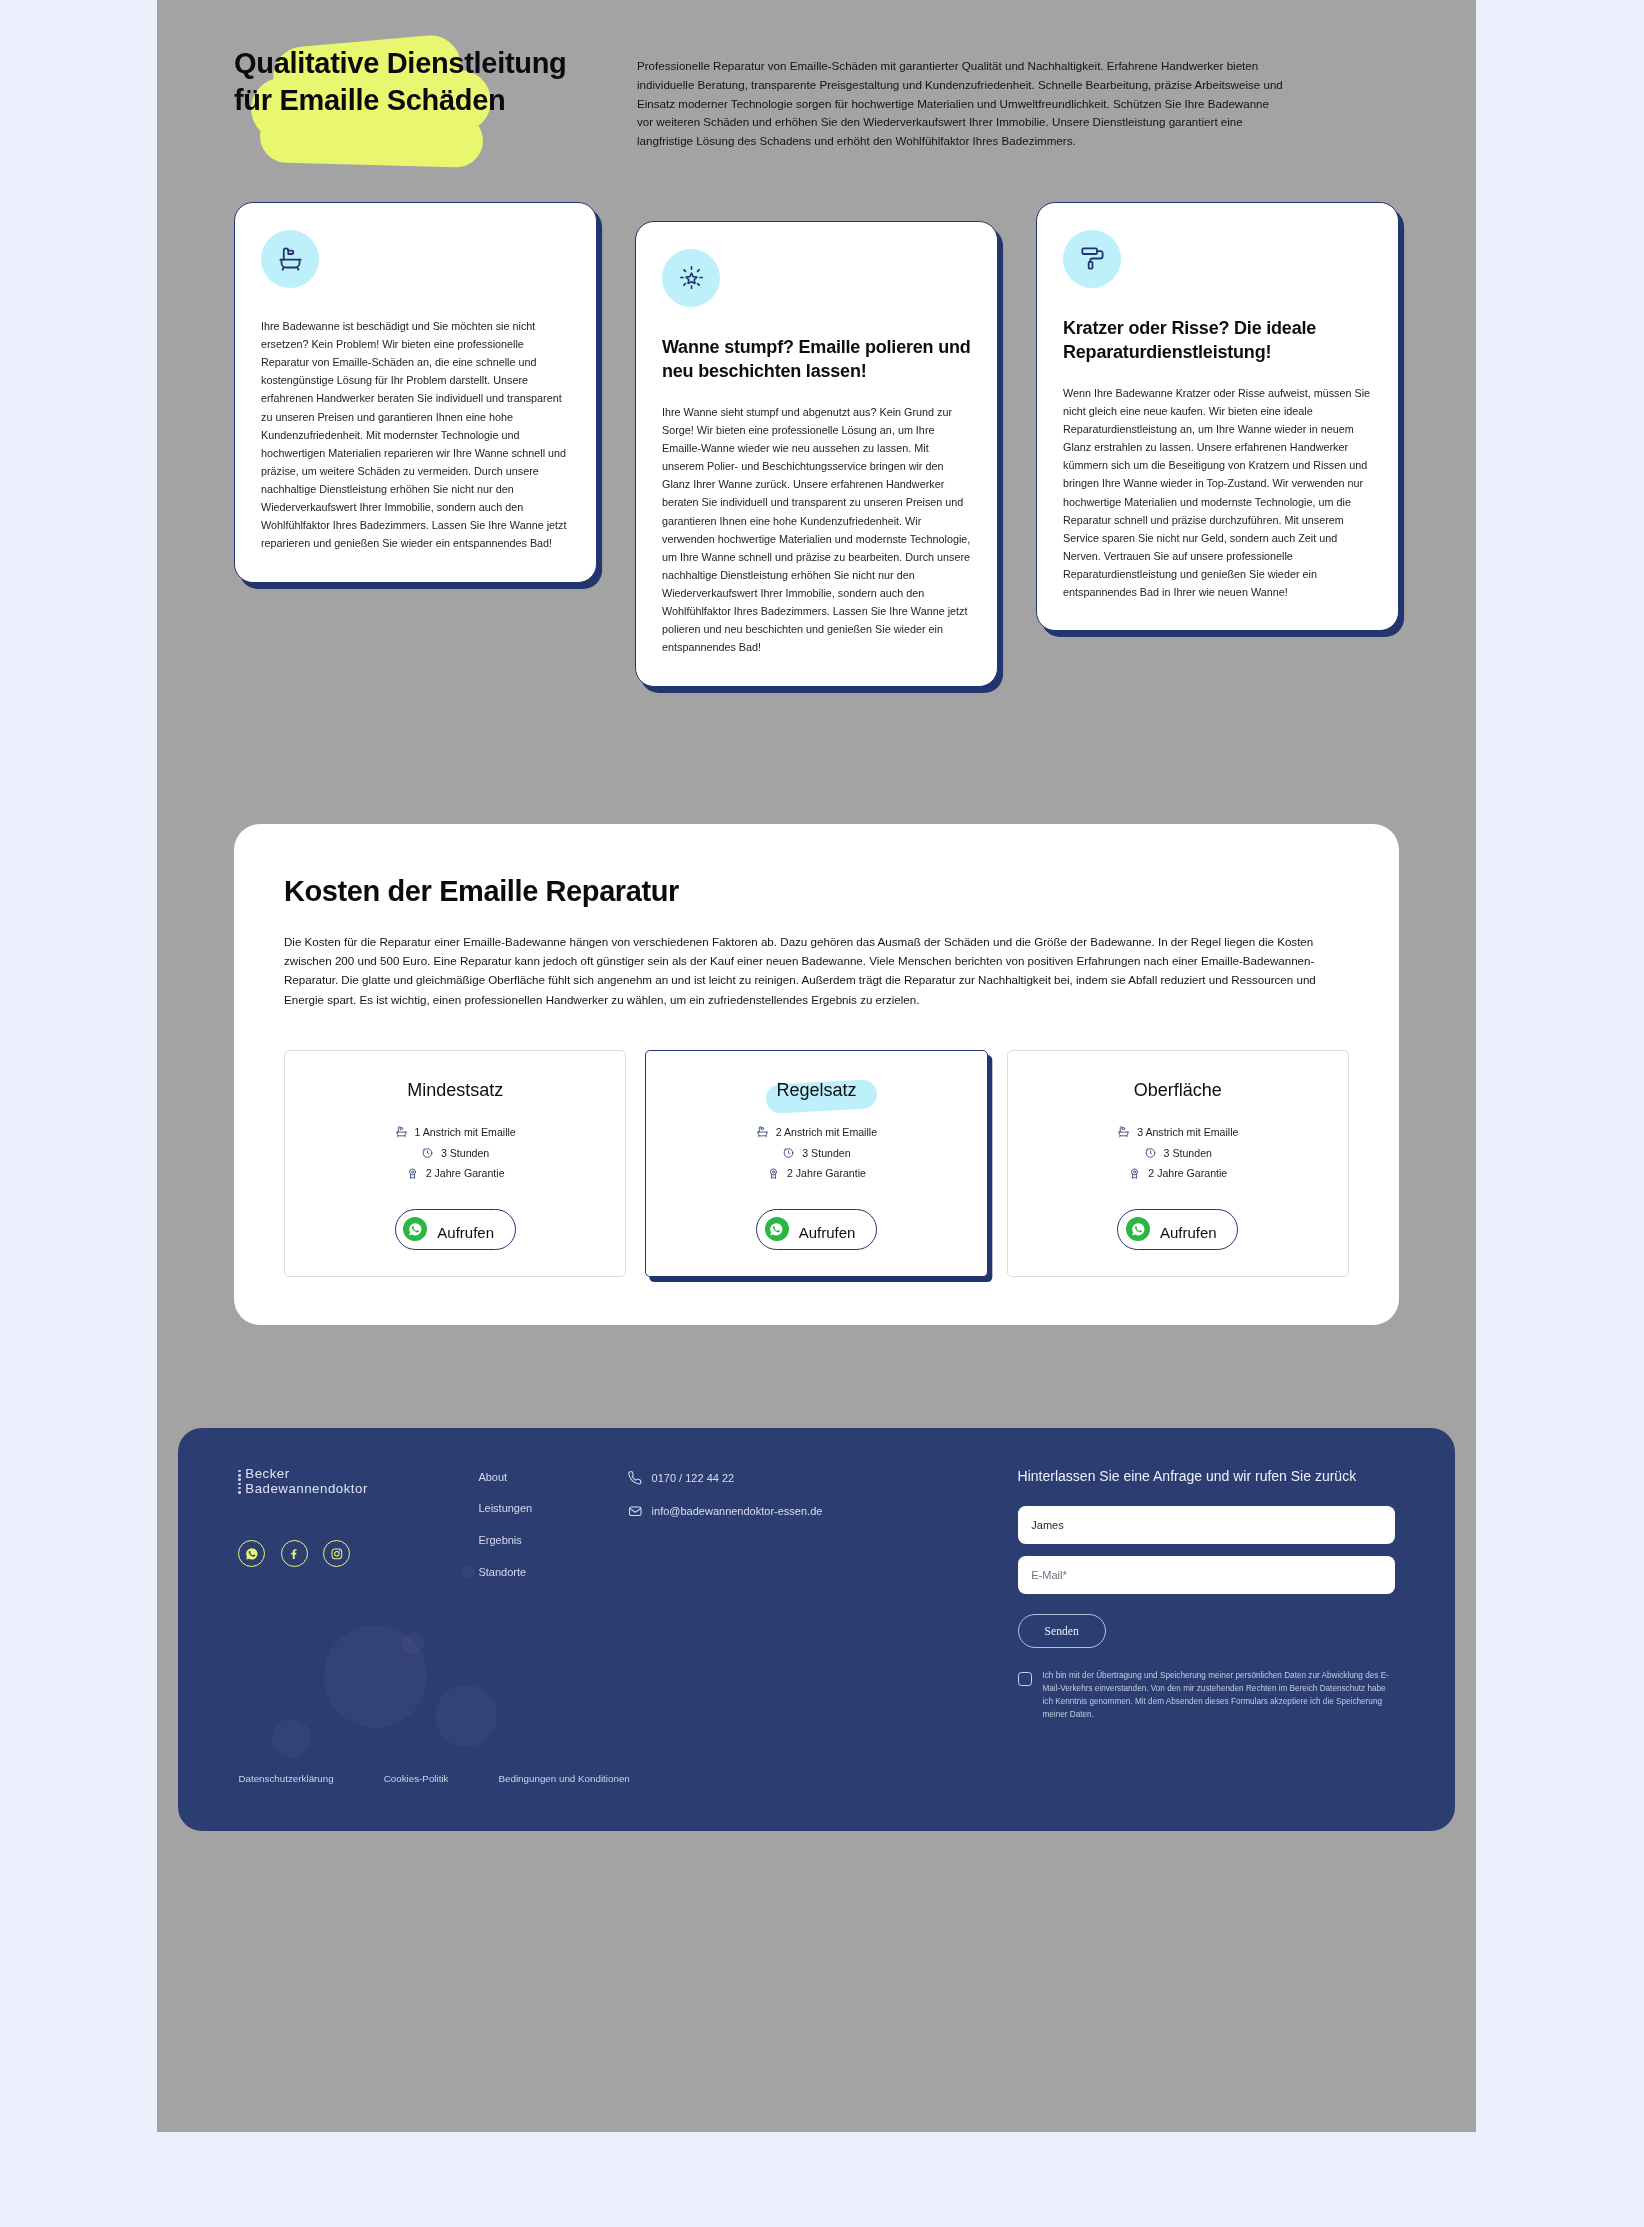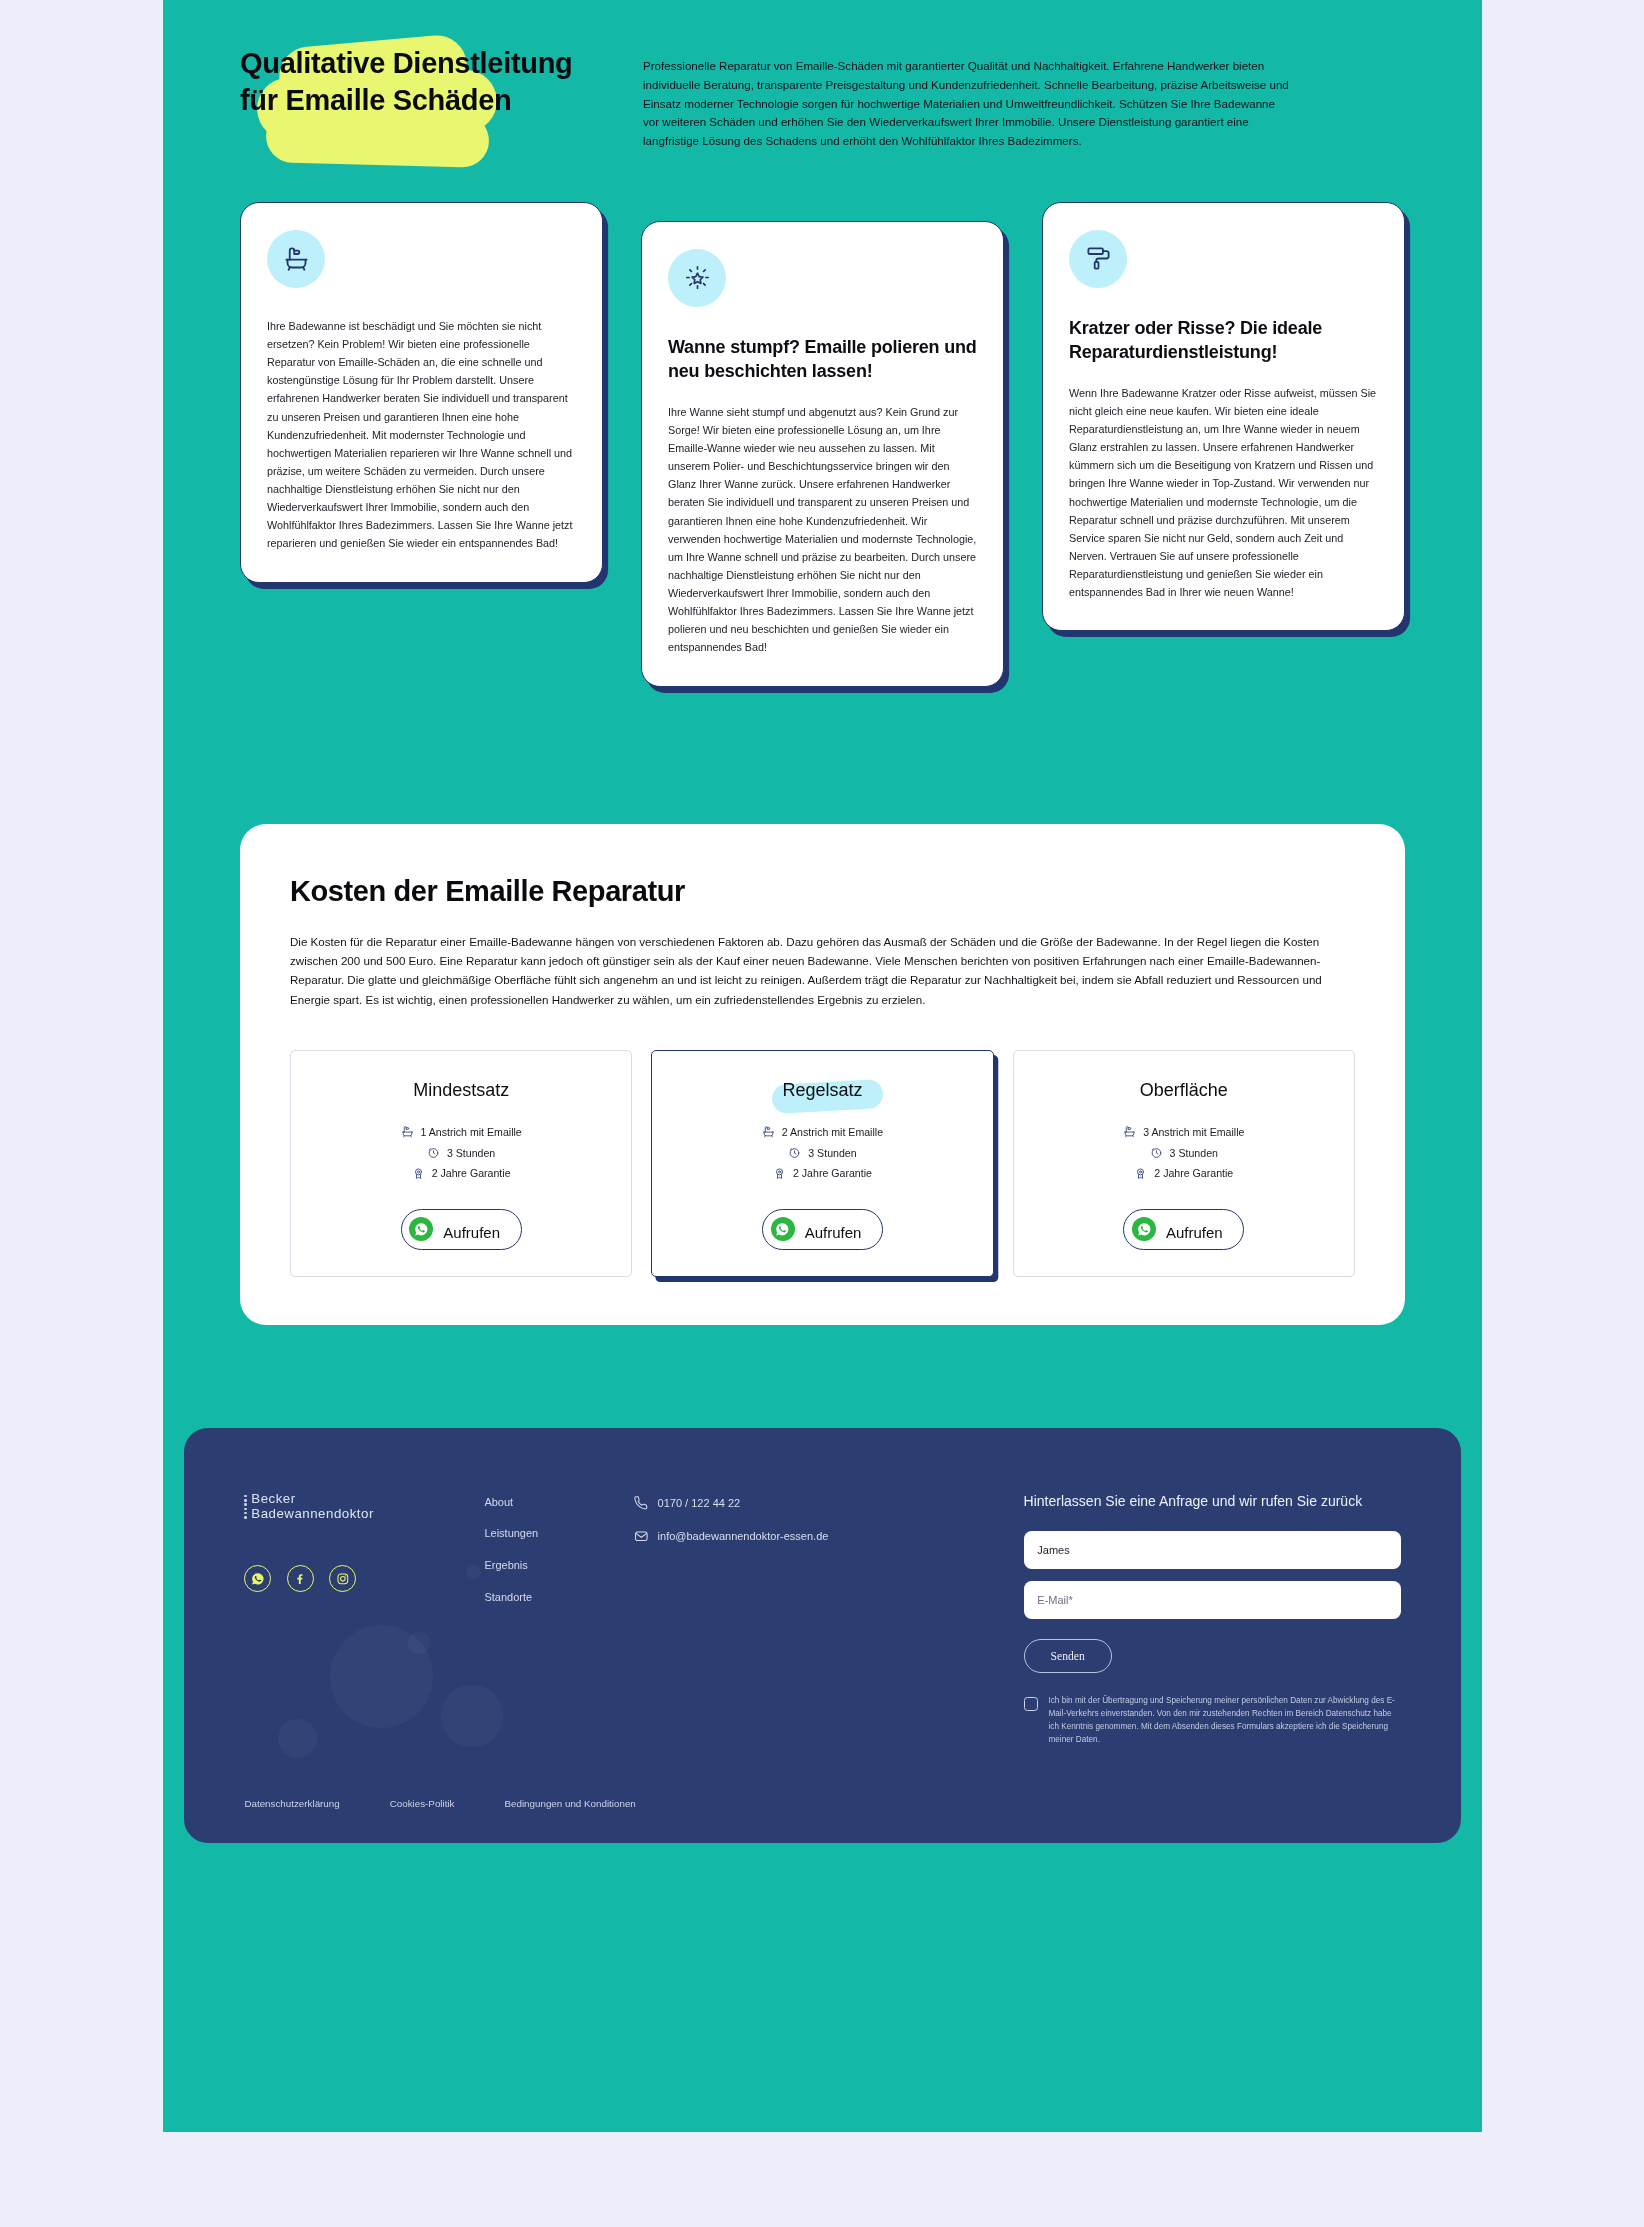--- a/index.html
+++ b/index.html
@@ -6,25 +6,25 @@
   html, body {
     width: 1644px;
     background: #eceefb;
     font-family: "Liberation Sans", sans-serif;
     -webkit-font-smoothing: antialiased;
   }
   body { position: relative; width: 1644px; height: 2227px; overflow: hidden; }
 
   .page-shell {
     position: absolute;
-    left: 163px;
+    left: 157px;
     top: 0;
     width: 1319px;
     min-height: 2132px;
-    background: #14b8a6;
+    background: #a3a3a3;
   }
 
   
   .top-wrap {
     display: flex;
     padding: 26px 77px 0 77px;
     gap: 43px;
   }
   .headline-col { width: 360px; position: relative; padding-top: 19px; }
   .headline {
@@ -178,21 +178,21 @@
     flex: none;
   }
   .wa-circle svg { width: 14.6px; height: 14.6px; }
 
   
   .footer {
     position: relative;
     margin: 103px 21.4px 0 21.4px;
     background: #2c3d72;
     border-radius: 24px;
-    padding: 64px 60px 34px 60px;
+    padding: 39px 60px 34px 60px;
     overflow: hidden;
     min-height: 403px;
   }
   .deco { position: absolute; border-radius: 50%; background: rgba(255,255,255,0.035); }
   .d1 { width: 103px; height: 103px; left: 146px; top: 197px; }
   .d2 { width: 62px; height: 62px; left: 257px; top: 257px; }
   .d3 { width: 39px; height: 39px; left: 94px; top: 291px; }
   .d4 { width: 22px; height: 22px; left: 224px; top: 204px; }
   .d5 { width: 13.7px; height: 13.7px; left: 283px; top: 137px; }
 

